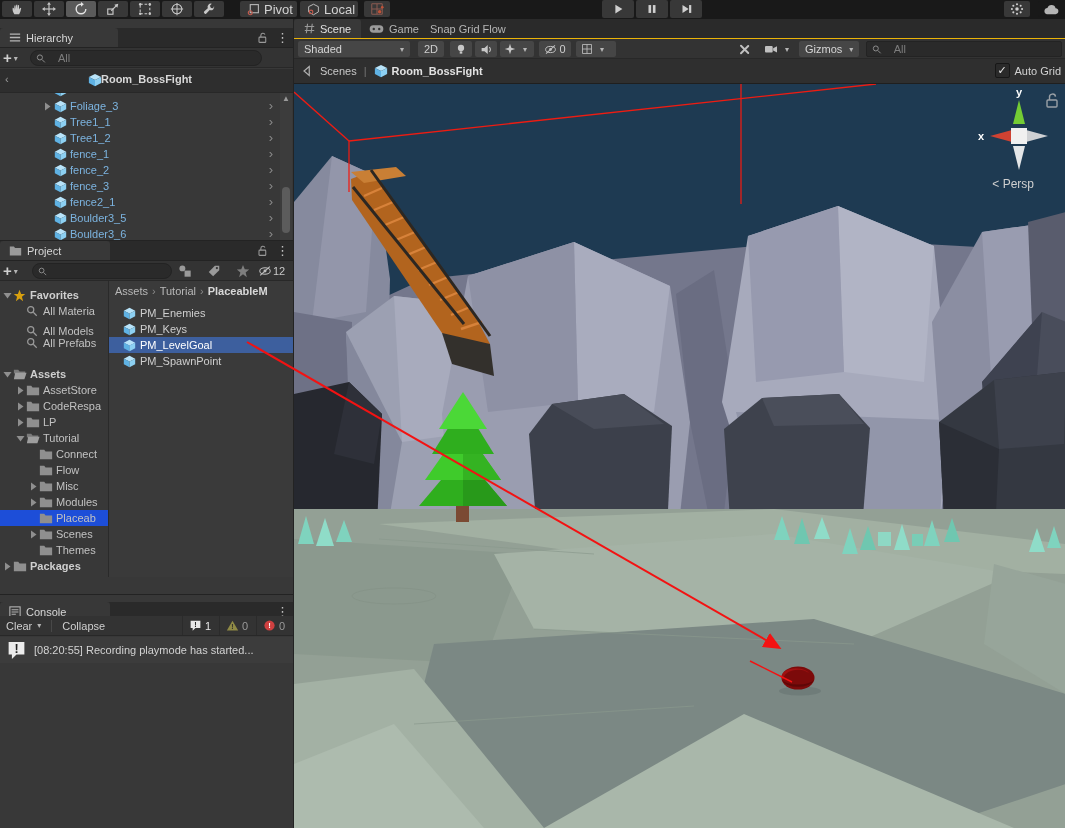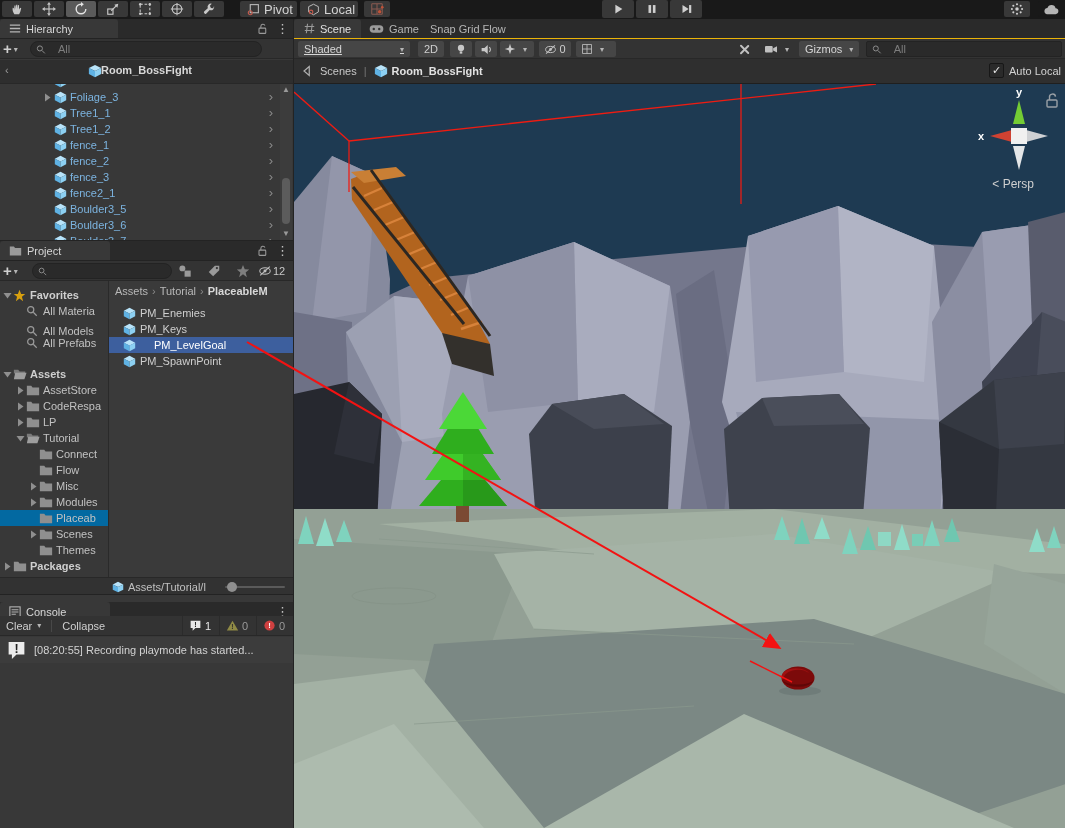--- a/index.html
+++ b/index.html
@@ -25,52 +25,52 @@
   .ptoolbar{position:absolute;left:0;right:0;height:20px;background:#333333;border-bottom:1px solid #282828;box-sizing:border-box;}
   .plusbtn{position:absolute;left:3px;top:2px;width:24px;height:16px;display:flex;align-items:center;color:#cfcfcf;}
   .plusbtn .plus{font-size:15px;font-weight:bold;line-height:14px;}
   .caret{font-size:8px;color:#b5b5b5;margin-left:2px;}
   .searchbox{position:absolute;height:16px;background:#2a2a2a;border:1px solid #232323;border-radius:9px;
              display:flex;align-items:center;padding:0 5px;box-sizing:border-box;gap:12px;}
   .searchbox input{background:transparent;border:none;outline:none;color:#cfcfcf;font-size:11px;width:100%;
                    font-family:inherit;padding:0;}
   .searchbox input::placeholder{color:#7d7d7d;}
   
-  #hierarchy-panel{left:0;top:19px;width:293px;height:221px;background:#383838;}
+  #hierarchy-panel{left:0;top:28px;width:293px;height:221px;background:#383838;}
   #hier-header{position:absolute;left:0;top:41px;width:293px;height:24px;background:#2e2e2e;
                border-bottom:1px solid #282828;box-sizing:border-box;}
   #hier-header .title{position:absolute;left:0;right:0;top:4px;text-align:center;color:#d8d8d8;font-weight:bold;}
   #hier-header .cube{position:absolute;left:88px;top:4px;}
   #hier-list{position:absolute;left:0;top:65px;width:279px;height:156px;overflow:hidden;}
   .hrow{position:absolute;left:0;width:279px;height:16px;display:flex;align-items:center;}
   .hexp{width:10px;margin-left:44px;display:flex;align-items:center;}
   .hicon{width:16px;display:flex;align-items:center;}
   .hlabel{color:#7cb4e0;white-space:nowrap;}
   .hchev{position:absolute;right:6px;color:#8a8a8a;font-size:13px;top:0px;}
   #hier-scroll{position:absolute;right:1px;top:65px;width:12px;height:156px;background:#3c3c3c;}
   #hier-scroll .thumb{position:absolute;left:2px;width:8px;border-radius:4px;background:#5c5c5c;}
   #hier-scroll .sarrow{position:absolute;left:2px;width:8px;height:8px;color:#9a9a9a;font-size:8px;line-height:8px;text-align:center;}
   
   #project-panel{left:0;top:240px;width:293px;height:354px;background:#383838;border-top:1px solid #232323;box-sizing:border-box;}
   #proj-tree{position:absolute;left:0;top:40px;width:108px;height:296px;overflow:hidden;}
   .trow{position:absolute;left:0;width:108px;height:16px;display:flex;align-items:center;white-space:nowrap;overflow:hidden;}
-  .trow.selected{background:#0369a1;}
+  .trow.selected{background:#1d4ed8;}
   .texp{width:11px;display:flex;align-items:center;justify-content:center;flex:none;}
   .ticon{width:17px;display:flex;align-items:center;flex:none;}
   .tlabel{color:#c2c2c2;}
   .tlabel.bold{font-weight:bold;color:#cfcfcf;}
   #proj-divider{position:absolute;left:108px;top:40px;width:1px;height:296px;background:#2a2a2a;}
   #proj-right{position:absolute;left:109px;top:40px;width:184px;height:296px;background:#3a3a3a;overflow:hidden;}
   #proj-crumb{position:absolute;left:6px;top:4px;display:flex;gap:4px;color:#b8b8b8;white-space:nowrap;}
   #proj-crumb .sep{color:#8a8a8a;}
   #proj-crumb .last{font-weight:bold;color:#d8d8d8;}
   .arow{position:absolute;left:0;width:184px;height:16px;display:flex;align-items:center;gap:4px;padding-left:14px;box-sizing:border-box;}
   .arow .alabel{color:#cfcfcf;white-space:nowrap;text-align:center;}
   .arow.selected{background:#3d5f9e;}
-  .arow.selected .alabel{color:#fff;margin-left:14px;}
+  .arow.selected .alabel{color:#fff;}
   #proj-footer{position:absolute;left:0;top:336px;width:293px;height:18px;background:#323232;border-top:1px solid #282828;
                box-sizing:border-box;display:flex;align-items:center;padding-left:112px;gap:4px;color:#c0c0c0;}
   #proj-slider{position:absolute;right:8px;top:8px;width:60px;height:2px;background:#5a5a5a;border-radius:1px;}
   #proj-slider .knob{position:absolute;left:2px;top:-4px;width:10px;height:10px;border-radius:50%;background:#8f8f8f;}
   
   #console-panel{left:0;top:594px;width:293px;height:234px;background:#383838;border-top:1px solid #232323;box-sizing:border-box;}
   #console-toolbar{position:absolute;left:0;top:21px;width:293px;height:20px;background:#333;border-bottom:1px solid #282828;box-sizing:border-box;
                    display:flex;align-items:center;}
   #console-toolbar .cbtn{padding:0 6px;color:#cfcfcf;height:100%;display:flex;align-items:center;gap:3px;}
   .badge{display:flex;align-items:center;gap:3px;padding:0 6px;color:#9a9a9a;height:100%;border-left:1px solid #2b2b2b;}
@@ -727,31 +727,20 @@
             <svg width="13" height="13" viewBox="0 0 16 16">
               <polygon points="8,1 15,4.5 8,8 1,4.5" fill="#b8e3f9"></polygon>
               <polygon points="1,4.5 8,8 8,15 1,11.5" fill="#5fb2e4"></polygon>
               <polygon points="15,4.5 8,8 8,15 15,11.5" fill="#8dd0f2"></polygon>
             </svg>
           </span>
           <span class="alabel">PM_SpawnPoint</span>
         </div>
       </div>
   </div>
-  <div id="proj-footer">
-    <svg width="12" height="12" viewBox="0 0 16 16">
-        <polygon points="8,1 15,4.5 8,8 1,4.5" fill="#b8e3f9"></polygon>
-        <polygon points="1,4.5 8,8 8,15 1,11.5" fill="#5fb2e4"></polygon>
-        <polygon points="15,4.5 8,8 8,15 15,11.5" fill="#8dd0f2"></polygon>
-      </svg>
-    <span style="white-space:nowrap;">Assets/Tutorial/l</span>
-    <div id="proj-slider">
-        <div class="knob"></div>
-      </div>
-  </div>
 </div>
 
 <div id="console-panel" class="abs">
   <div class="tabbar" style="top:7px;">
     <div class="tab" style="width:92px;">
       <svg width="12" height="12" viewBox="0 0 14 14">
           <rect x="1" y="1" width="12" height="12" fill="none" stroke="#b0b0b0" stroke-width="1.3"></rect>
           <path d="M3,4.5 H11 M3,7 H11 M3,9.5 H8" stroke="#b0b0b0" stroke-width="1.2"></path>
         </svg>
       <span>Console</span>
@@ -819,21 +808,21 @@
             <circle cx="11" cy="5.5" r="1.3" fill="#333"></circle>
           </svg>
         </span>
         <span>Game</span>
       </div>
       <div class="stab" style="left: 126px;">
         <span>Snap Grid Flow</span>
       </div>
     </div>
   <div id="scene-toolbar">
-    <div class="dd" style="left:4px;width:112px;text-decoration:underline;">
+    <div class="dd" style="left:4px;width:112px;">
       <span style="flex:1;">Shaded</span>
         <span class="caret">▾</span>
     </div>
     <div class="tgl" style="left:124px;width:26px;">
         <span>2D</span>
       </div>
     <div class="tgl" style="left:156px;width:22px;">
       <svg width="12" height="13" viewBox="0 0 16 16">
           <circle cx="8" cy="6" r="4.2" fill="#c8c8c8"></circle>
           <rect x="6.3" y="10.5" width="3.4" height="3" fill="#c8c8c8"></rect>
@@ -897,21 +886,21 @@
     <span style="color:#c8c8c8;">Scenes</span>
     <span style="color:#777;">|</span>
     <svg width="14" height="14" viewBox="0 0 16 16">
         <polygon points="8,1 15,4.5 8,8 1,4.5" fill="#b8e3f9"></polygon>
         <polygon points="1,4.5 8,8 8,15 1,11.5" fill="#5fb2e4"></polygon>
         <polygon points="15,4.5 8,8 8,15 15,11.5" fill="#8dd0f2"></polygon>
       </svg>
     <span class="cname" style="margin-left:-3px;">Room_BossFight</span>
     <div id="autosave">
       <span class="box">✓</span>
-      <span>Auto Local</span>
+      <span>Auto Grid</span>
     </div>
   </div>
 
   <div id="viewport">
     <svg width="772" height="744" viewBox="0 0 772 744">
 
       <rect x="0" y="0" width="772" height="744" fill="#1e3a52"></rect>
 
       <polygon points="0,255 130,195 320,175 540,155 720,165 772,175 772,460 0,460" fill="#74778c"></polygon>
       <g>

